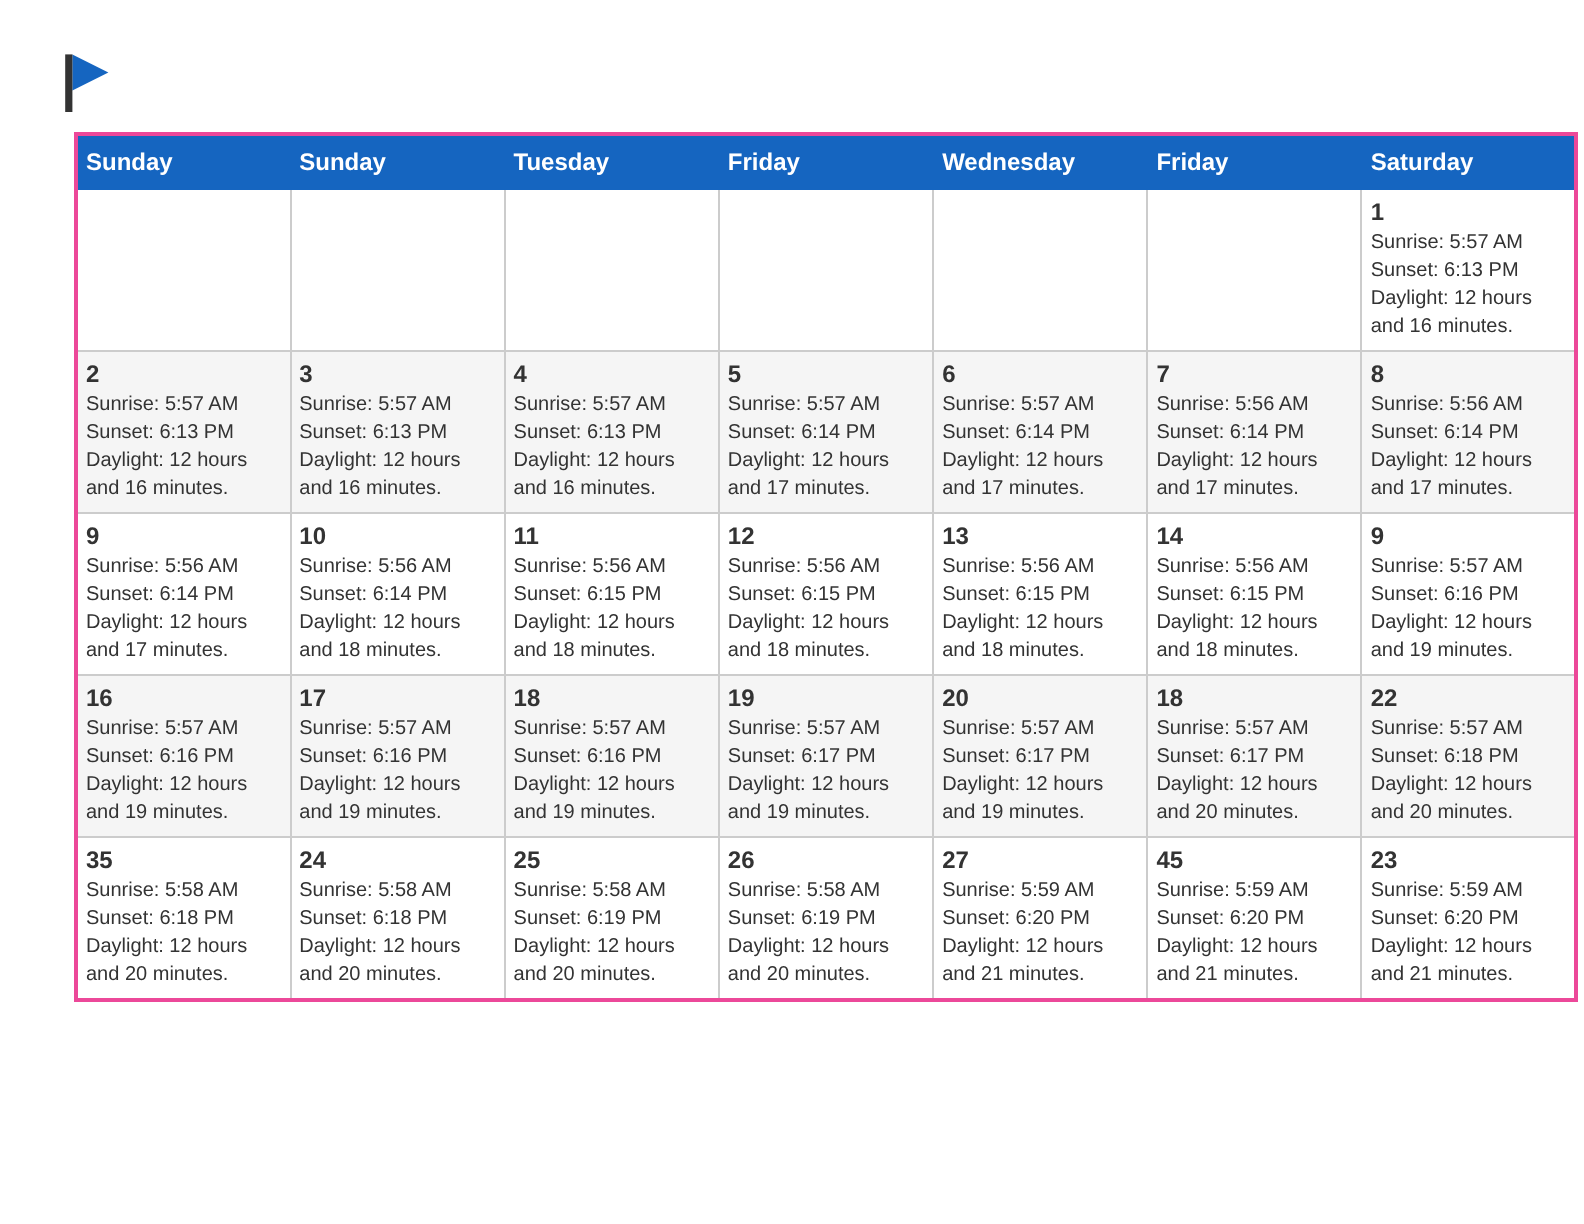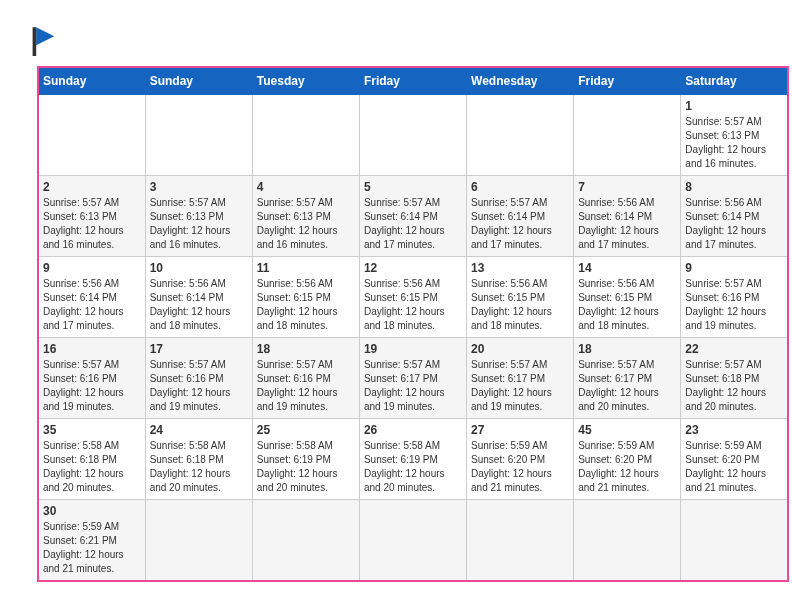--- a/index.html
+++ b/index.html
@@ -338,29 +338,14 @@
 and 21 minutes.</div>
         </td>
         <td>
           <span class="day-number">23</span>
           <div class="day-info" style="white-space: pre-line;">Sunrise: 5:59 AM
 Sunset: 6:20 PM
 Daylight: 12 hours
 and 21 minutes.</div>
         </td>
       </tr>
-      <tr class="row-gray">
-        <td>
-          <span class="day-number">30</span>
-          <div class="day-info" style="white-space: pre-line;">Sunrise: 5:59 AM
-Sunset: 6:21 PM
-Daylight: 12 hours
-and 21 minutes.</div>
-        </td>
-        <td class="empty-cell"></td>
-        <td class="empty-cell"></td>
-        <td class="empty-cell"></td>
-        <td class="empty-cell"></td>
-        <td class="empty-cell"></td>
-        <td class="empty-cell"></td>
-      </tr>
     </tbody>
 </table>
 
 </body></html>

